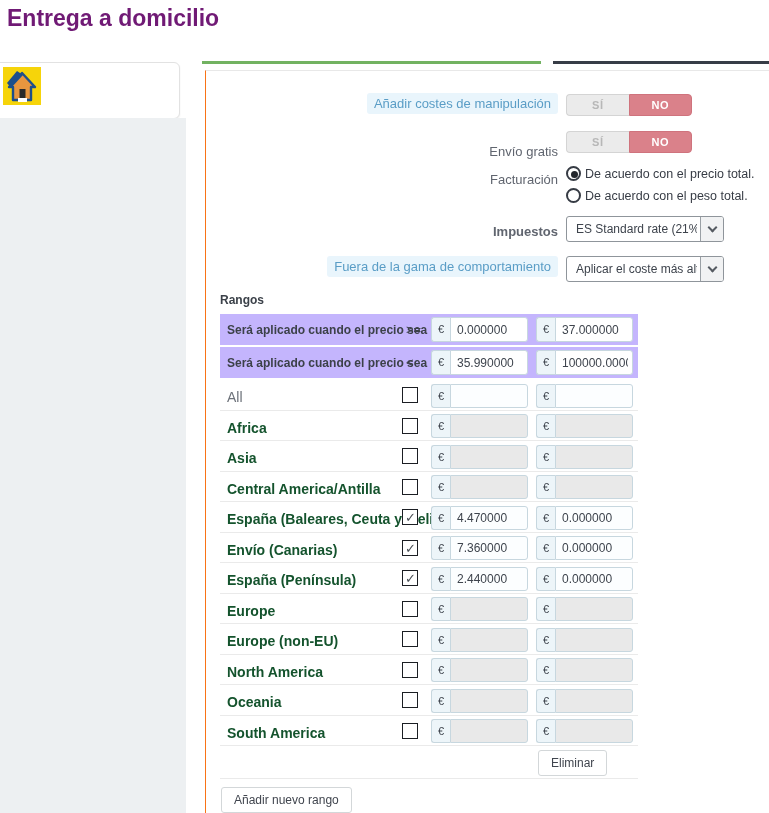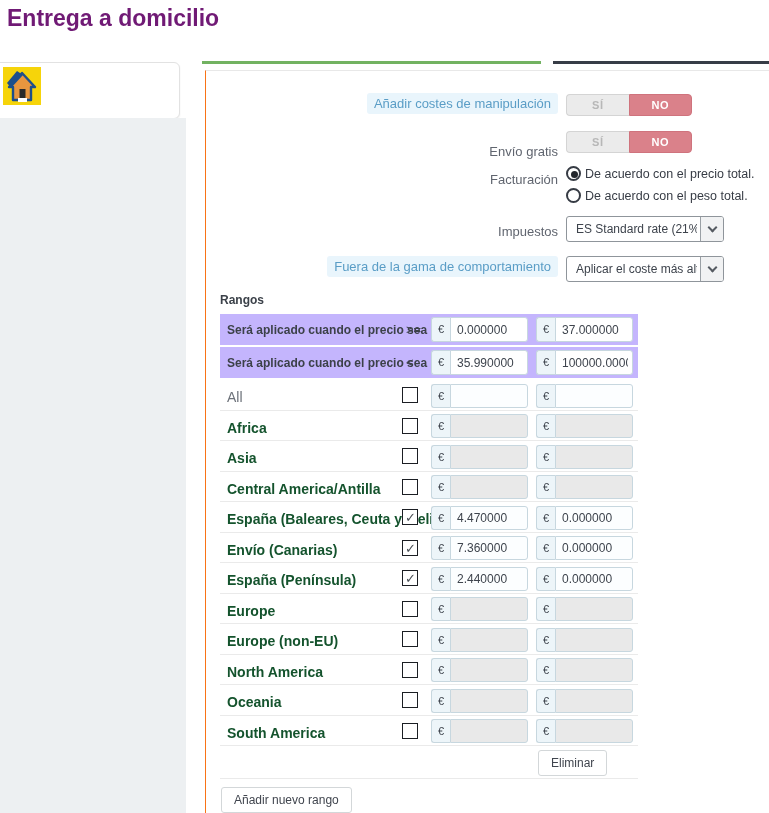--- a/index.html
+++ b/index.html
@@ -114,21 +114,21 @@
     </div>
     <div class="radio-row" style="top:95px;">
       <span class="radio selected"></span>
       <span>De acuerdo con el precio total.</span>
     </div>
     <div class="radio-row" style="top:117px;">
       <span class="radio"></span>
       <span>De acuerdo con el peso total.</span>
     </div>
 
-    <div class="form-label" style="top:151px;">
+    <div class="form-label" style="top:151px;font-weight:bold;">
       <span class="plain-label">Impuestos</span>
     </div>
     <div class="select" style="top:145px;">
       <span class="val">ES Standard rate (21%)</span>
       <span class="arrow-box">
           <span class="chev"></span>
         </span>
     </div>
 
     <div class="form-label" style="top:185px;">

